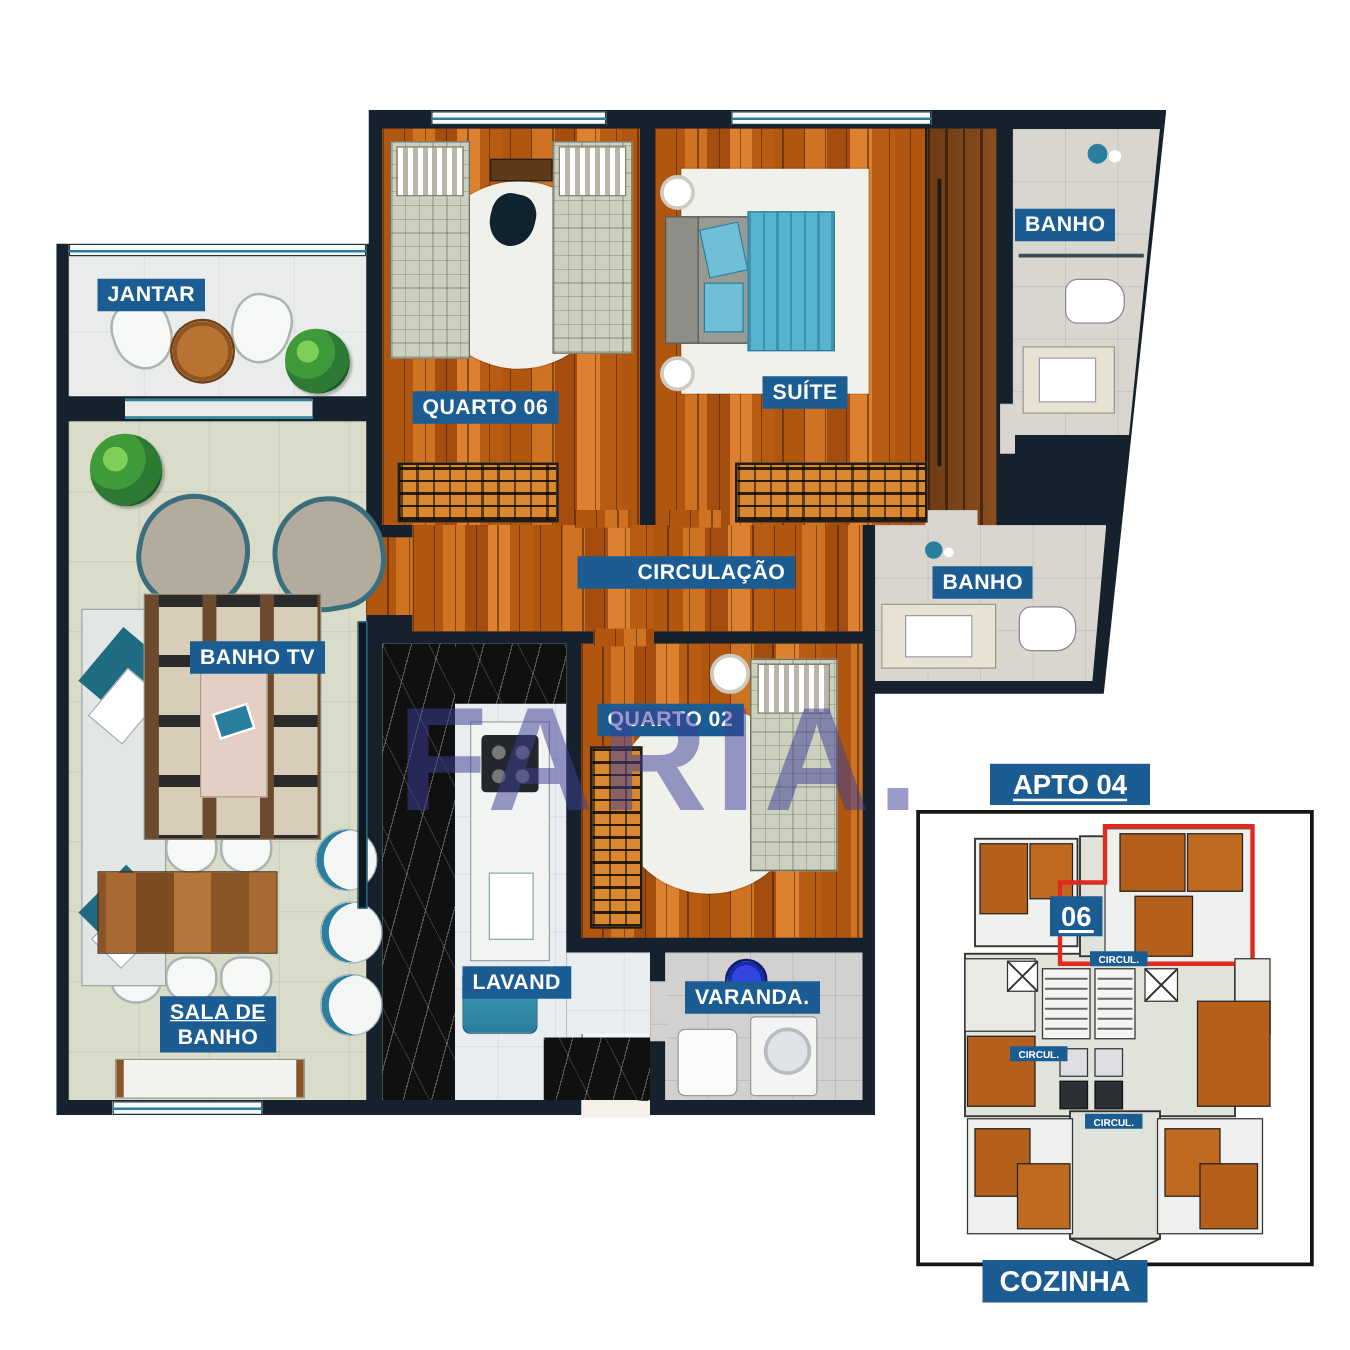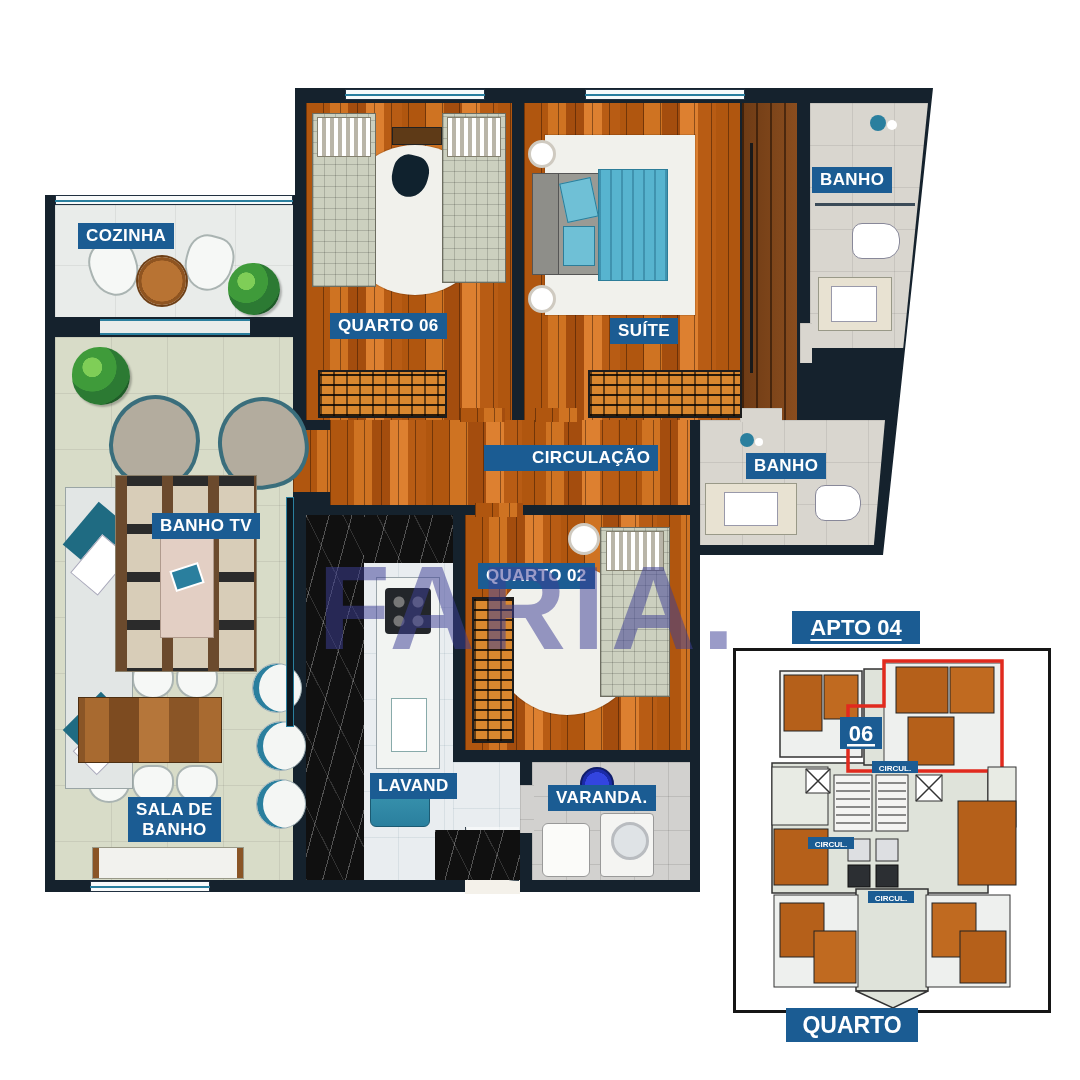--- a/index.html
+++ b/index.html
@@ -185,32 +185,32 @@
   <div class="abs" style="left:246px;top:412px;width:8px;height:230px;background:#0d1820;box-shadow:inset 0 0 0 1px #2a7f9e;"></div>
   <div class="abs" style="left:38px;top:612px;width:142px;height:64px;z-index:5;background:linear-gradient(90deg,#8a5526 0 6px,#a86a30 6px 30px,#7d4b20 30px 60px,#b5763a 60px 90px,#8a5526 90px 120px,#a86a30 120px 142px);border:1px solid #4d2f12;"></div>
   <div class="abs white-chair" style="left:48px;top:576px;width:38px;height:34px;"></div>
   <div class="abs white-chair" style="left:92px;top:576px;width:38px;height:34px;"></div>
   <div class="abs white-chair" style="left:136px;top:576px;width:38px;height:34px;"></div>
   <div class="abs white-chair" style="left:48px;top:680px;width:38px;height:34px;"></div>
   <div class="abs white-chair" style="left:92px;top:680px;width:38px;height:34px;"></div>
   <div class="abs white-chair" style="left:136px;top:680px;width:38px;height:34px;"></div>
   <div class="abs" style="left:52px;top:762px;width:150px;height:30px;background:#f2f2ee;border:1px solid #998;box-shadow:inset 6px 0 0 #8a5526, inset -6px 0 0 #8a5526;"></div>
 
-  <div class="label" style="left:38px;top:138px;">COZINHA</div>
+  <div class="label" style="left:38px;top:138px;">JANTAR</div>
   <div class="label" style="left:290px;top:228px;">QUARTO 06</div>
-  <div class="label" style="left:570px;top:233px;">SUÍTE</div>
+  <div class="label" style="left:570px;top:216px;">SUÍTE</div>
   <div class="label" style="left:772px;top:82px;">BANHO</div>
-  <div class="label" style="left:444px;top:360px;padding-left:48px;">CIRCULAÇÃO</div>
+  <div class="label" style="left:422px;top:360px;padding-left:48px;">CIRCULAÇÃO</div>
   <div class="label" style="left:706px;top:368px;">BANHO</div>
   <div class="label" style="left:112px;top:428px;z-index:30;">BANHO TV</div>
   <div class="label" style="left:438px;top:478px;">QUARTO 02</div>
   <div class="label" style="left:330px;top:688px;">LAVAND</div>
   <div class="label" style="left:508px;top:700px;">VARANDA.</div>
   <div class="label" style="left:88px;top:712px;text-align:center;z-index:30;">
-    <span style="display:block;">SALA DE</span>
+    <span style="display:block;text-decoration:underline;">SALA DE</span>
     <span style="display:block;">BANHO</span>
   </div>
 </div>
 
 <div class="wm" style="left:318px;top:540px;">FARIA.</div>
 
 <div class="kp-title" style="left:792px;top:611px;width:128px;height:33px;font-size:22px;line-height:33px;text-decoration:underline;text-underline-offset:4px;">APTO 04</div>
 
 <div class="abs" id="keyplan-box">
   <svg width="312" height="359" viewBox="0 0 312 359">
@@ -264,15 +264,15 @@
       <rect x="132" y="240" width="46" height="12" fill="#1b5c93"></rect>
       <text x="155" y="249.5" fill="#ffffff">CIRCUL.</text>
     </g>
 
     <rect x="104" y="66" width="42" height="32" fill="#1b5c93"></rect>
     <text x="125" y="90" font-family="Liberation Sans, sans-serif" font-weight="bold" font-size="22" fill="#ffffff" text-anchor="middle">06</text>
     <rect x="111" y="93" width="28" height="2.5" fill="#ffffff"></rect>
   </svg>
 </div>
 
-<div class="kp-title" style="left:786px;top:1008px;width:132px;height:34px;font-size:23px;line-height:34px;">QUARTO</div>
+<div class="kp-title" style="left:786px;top:1008px;width:132px;height:34px;font-size:23px;line-height:34px;">COZINHA</div>
 
 </div>
 
 </body></html>

